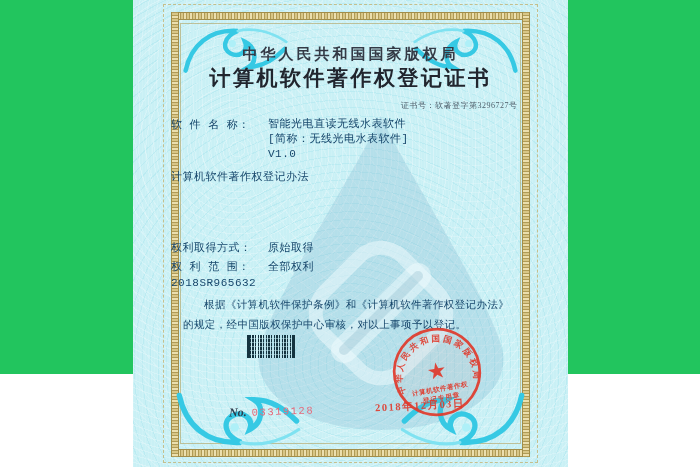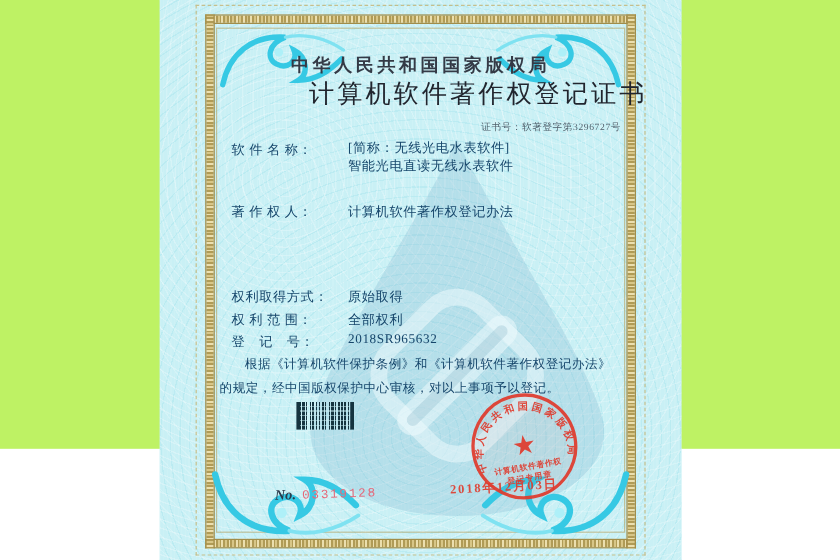--- a/index.html
+++ b/index.html
@@ -1,17 +1,17 @@
 <!DOCTYPE html>
 <html><head>
 <meta charset="utf-8">
 <style>
   * { margin:0; padding:0; box-sizing:border-box; }
   html,body { width:700px; height:467px; overflow:hidden; font-family:"Liberation Serif", serif; }
-  .page { position:relative; width:700px; height:374px; background:#bef264; }
+  .page { position:relative; width:700px; height:374px; background:#22c55e; }
 
   
   .paper {
     position:absolute; left:133px; top:0; width:435px; height:467px;
     background:#c9f0f5;
     overflow:hidden;
   }
   
   .guilloche {
     position:absolute; inset:0; pointer-events:none; opacity:.8;
@@ -48,27 +48,27 @@
   .corner.br { right:42px; bottom:14px; width:128px; height:64px; transform:scale(-1,-1); }
 
   
   .issuer {
     position:absolute; top:45px; left:0; width:100%; text-align:center;
     font-family:"Liberation Sans", sans-serif; font-weight:bold;
     font-size:15px; letter-spacing:3px; color:#343a46;
   }
   .title {
     position:absolute; top:64px; left:0; width:100%; text-align:center;
-    font-weight:normal; font-size:21px; letter-spacing:2.5px; color:#21252e;margin-left:48px;
+    font-weight:bold; font-size:21px; letter-spacing:2.5px; color:#21252e;
   }
   .certno {
     position:absolute; top:100px; left:268px;
     font-size:8px; color:#4e5f6b; letter-spacing:.5px;text-align:right;
   }
-  .row { position:absolute; left:60px; display:flex; color:#16466b; font-size:11px; }
+  .row { position:absolute; left:38px; display:flex; color:#16466b; font-size:11px;font-family:Liberation Mono, monospace; }
   .row .lbl { flex:none; width:97px; letter-spacing:.5px; }
   .row .val { letter-spacing:.5px; }
   .mline .l { line-height:15px; }
   .statement {
     position:absolute; top:295px; left:50px; width:332px;
     font-size:10.5px; line-height:1.95; color:#16466b;
     text-indent:2em; letter-spacing:.4px;
   }
 
   
@@ -144,38 +144,37 @@
       <circle cx="56" cy="24" r="4" fill="#aef0f8"></circle>
     </svg>
 
     <div class="issuer">中华人民共和国国家版权局</div>
     <div class="title">计算机软件著作权登记证书</div>
     <div class="certno"><span>证书号：</span><span>软著登字第3296727号</span></div>
 
     <div class="row mline" style="top:117px">
       <span class="lbl">软 件 名 称：</span>
       <span class="val">
+        <div class="l">智能光电直读无线水表软件</div>
         <div class="l">[简称：无线光电水表软件]</div>
-        <div class="l">智能光电直读无线水表软件</div>
+        <div class="l">V1.0</div>
       </span>
     </div>
     <div class="row" style="top:169px">
-      <span class="lbl">著 作 权 人：</span>
       <span class="val">计算机软件著作权登记办法</span>
     </div>
     <div class="row" style="top:240px">
       <span class="lbl">权利取得方式：</span>
       <span class="val">原始取得</span>
     </div>
     <div class="row" style="top:259px">
       <span class="lbl">权 利 范 围：</span>
       <span class="val">全部权利</span>
     </div>
     <div class="row" style="top:277px">
-      <span class="lbl">登　记　号：</span>
       <span class="val">2018SR965632</span>
     </div>
 
     <p class="statement">根据《计算机软件保护条例》和《计算机软件著作权登记办法》的规定，经中国版权保护中心审核，对以上事项予以登记。</p>
 
     <div class="barcode"></div>
 
     <div class="stamp">
       <svg viewBox="0 0 100 100">
         <circle cx="50" cy="50" r="46.5" fill="rgba(255,90,80,0.05)" stroke="#e03a2c" stroke-width="3"></circle>

